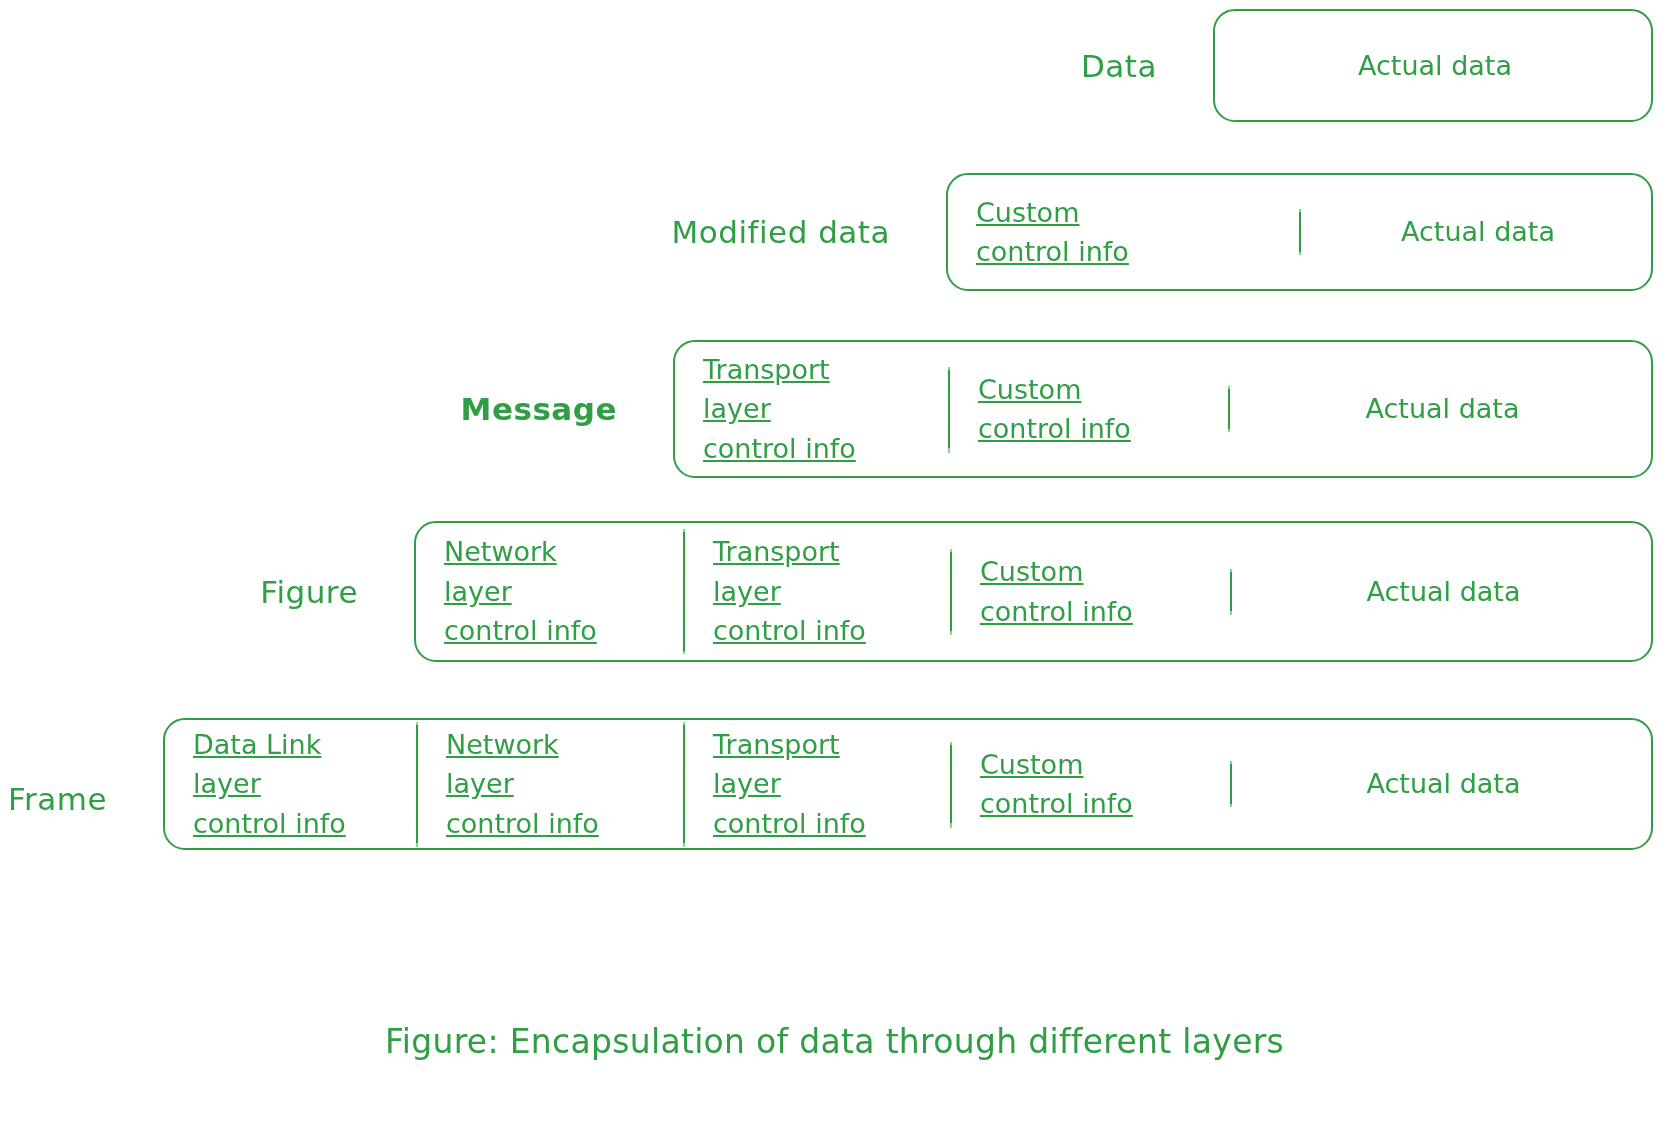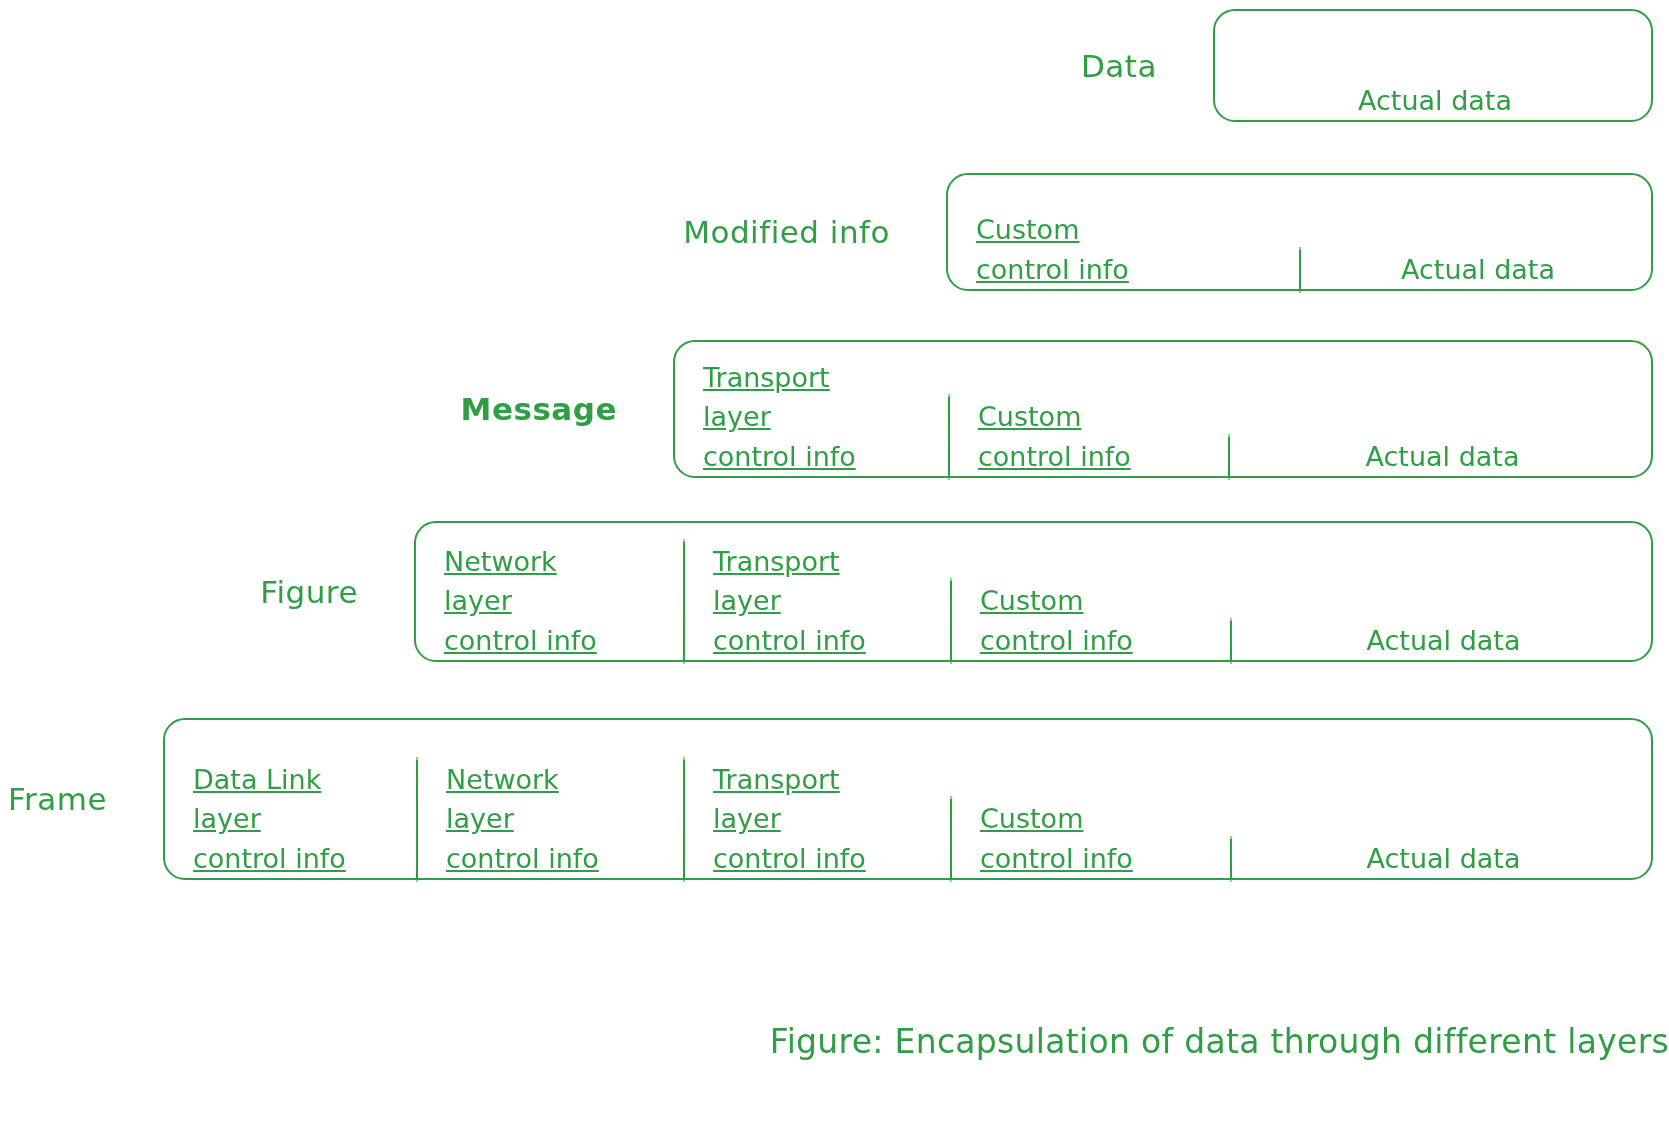--- a/index.html
+++ b/index.html
@@ -35,21 +35,21 @@
   }
 
   
   .pdu {
     position: absolute;
     box-sizing: border-box;
     border: 2.2px solid #2f9e44;
     border-radius: 22px;
     background: transparent;
     display: flex;
-    align-items: flex-end;
+    align-items: center;
   }
 
   
   .cell {
     box-sizing: border-box;
     position: relative;
     display: flex;
     align-items: center;
     color: #2f9e44;
     font-family: "DejaVu Sans", sans-serif;
@@ -89,39 +89,39 @@
     opacity: 0.45;
     border-radius: 2px;
   }
 
   
   #caption {
     position: absolute;
     left: 0;
     right: 0;
     top: 1022px;
-    text-align: right;
+    text-align: center;
     color: #2f9e44;
     font-family: "DejaVu Sans", sans-serif;
     font-size: 33px;
     letter-spacing: 0.3px;
     white-space: nowrap;
   }
 </style>
 </head>
 <body>
 
 <div id="stage">
 
   <div id="rows-container">
       <div class="row-label" style="right: 512px; top: 65.5px;">Data</div>
       <div class="pdu" style="left: 1213px; top: 9px; width: 440px; height: 113px;">
         <div class="cell align-center" style="flex: 0 0 440px; width: 440px;">Actual data</div>
       </div>
-      <div class="row-label" style="right: 779px; top: 232px;">Modified info</div>
+      <div class="row-label" style="right: 779px; top: 232px;">Modified data</div>
       <div class="pdu" style="left: 946px; top: 173px; width: 707px; height: 118px;">
         <div class="cell align-left" style="flex: 0 0 351px; width: 351px;">Custom
 control info</div>
         <div class="cell align-center" style="flex: 0 0 356px; width: 356px;">Actual data</div>
       </div>
       <div class="row-label" style="right: 1052px; top: 409px; font-weight: bold;">Message</div>
       <div class="pdu" style="left: 673px; top: 340px; width: 980px; height: 138px;">
         <div class="cell align-left" style="flex: 0 0 273px; width: 273px;">Transport
 layer
 control info</div>
@@ -135,21 +135,21 @@
 layer
 control info</div>
         <div class="cell align-left" style="flex: 0 0 267px; width: 267px;">Transport
 layer
 control info</div>
         <div class="cell align-left" style="flex: 0 0 280px; width: 280px;">Custom
 control info</div>
         <div class="cell align-center" style="flex: 0 0 425px; width: 425px;">Actual data</div>
       </div>
       <div class="row-label" style="right: 1562px; top: 799px; margin-left: 31px;">Frame</div>
-      <div class="pdu" style="left: 163px; top: 718px; width: 1490px; height: 162px;">
+      <div class="pdu" style="left: 163px; top: 718px; width: 1490px; height: 132px;">
         <div class="cell align-left" style="flex: 0 0 251px; width: 251px;">Data Link
 layer
 control info</div>
         <div class="cell align-left" style="flex: 0 0 267px; width: 267px;">Network
 layer
 control info</div>
         <div class="cell align-left" style="flex: 0 0 267px; width: 267px;">Transport
 layer
 control info</div>
         <div class="cell align-left" style="flex: 0 0 280px; width: 280px;">Custom

